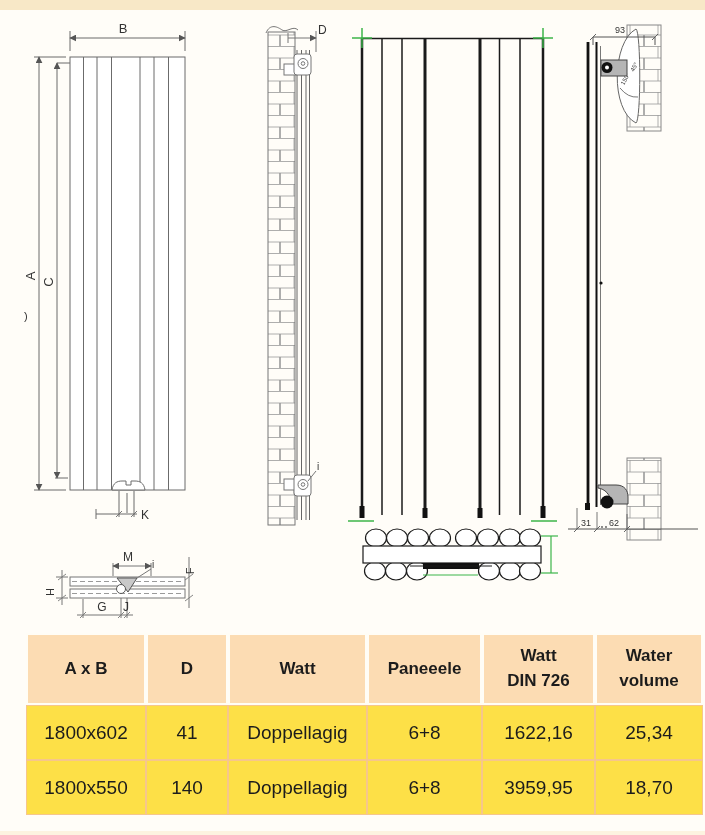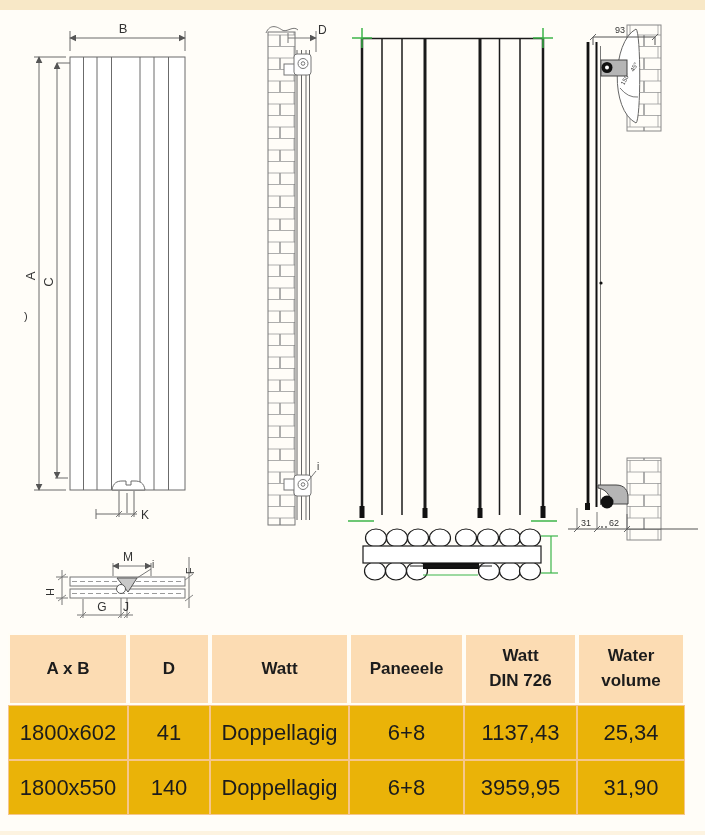--- a/index.html
+++ b/index.html
@@ -6,31 +6,31 @@
   .page{
     position:relative;width:705px;height:835px;
     background:#fffdf8;overflow:hidden;
     font-family:"Liberation Sans",sans-serif;
   }
   .top-strip{position:absolute;top:0;left:0;width:705px;height:10px;background:#f8e8c7;}
   .bottom-strip{position:absolute;bottom:0;left:0;width:705px;height:4px;background:#fdf3e0;}
   svg.drawings{position:absolute;top:0;left:0;}
   svg.drawings text{font-family:"Liberation Sans",sans-serif;fill:#333;stroke:none;}
 
-  .table-wrap{position:absolute;left:8px;top:633px;width:677px;}
+  .table-wrap{position:absolute;left:26px;top:633px;width:677px;}
   table.spec{border-collapse:separate;border-spacing:0;table-layout:fixed;width:677px;}
   table.spec th{
     background:#fcdcb3;border:2px solid #fffdf6;
     font-size:17px;font-weight:bold;color:#1c1c1c;
     height:66px;text-align:center;vertical-align:middle;
     white-space:pre-line;line-height:1.45;
   }
   table.spec td{
-    background:#eab308;border:1px solid #f6c68c;
-    font-size:22px;font-weight:normal;color:#1c1c1c;
+    background:#fde047;border:1px solid #f6c68c;
+    font-size:19px;font-weight:normal;color:#1c1c1c;
     height:51px;text-align:center;vertical-align:middle;
   }
 </style>
 </head>
 <body>
 
 <div class="page">
   <div class="top-strip"></div>
 
   <svg class="drawings" width="705" height="630" viewBox="0 0 705 630">
@@ -258,29 +258,29 @@
           <th>Water
 volume</th>
         </tr>
       </thead>
       <tbody>
         <tr>
           <td>1800x602</td>
           <td>41</td>
           <td>Doppellagig</td>
           <td>6+8</td>
-          <td>1137,43</td>
+          <td>1622,16</td>
           <td>25,34</td>
         </tr>
         <tr>
           <td>1800x550</td>
           <td>140</td>
           <td>Doppellagig</td>
           <td>6+8</td>
           <td>3959,95</td>
-          <td>31,90</td>
+          <td>18,70</td>
         </tr>
       </tbody>
     </table>
   </div>
 
   <div class="bottom-strip"></div>
 </div>
 
 </body></html>

